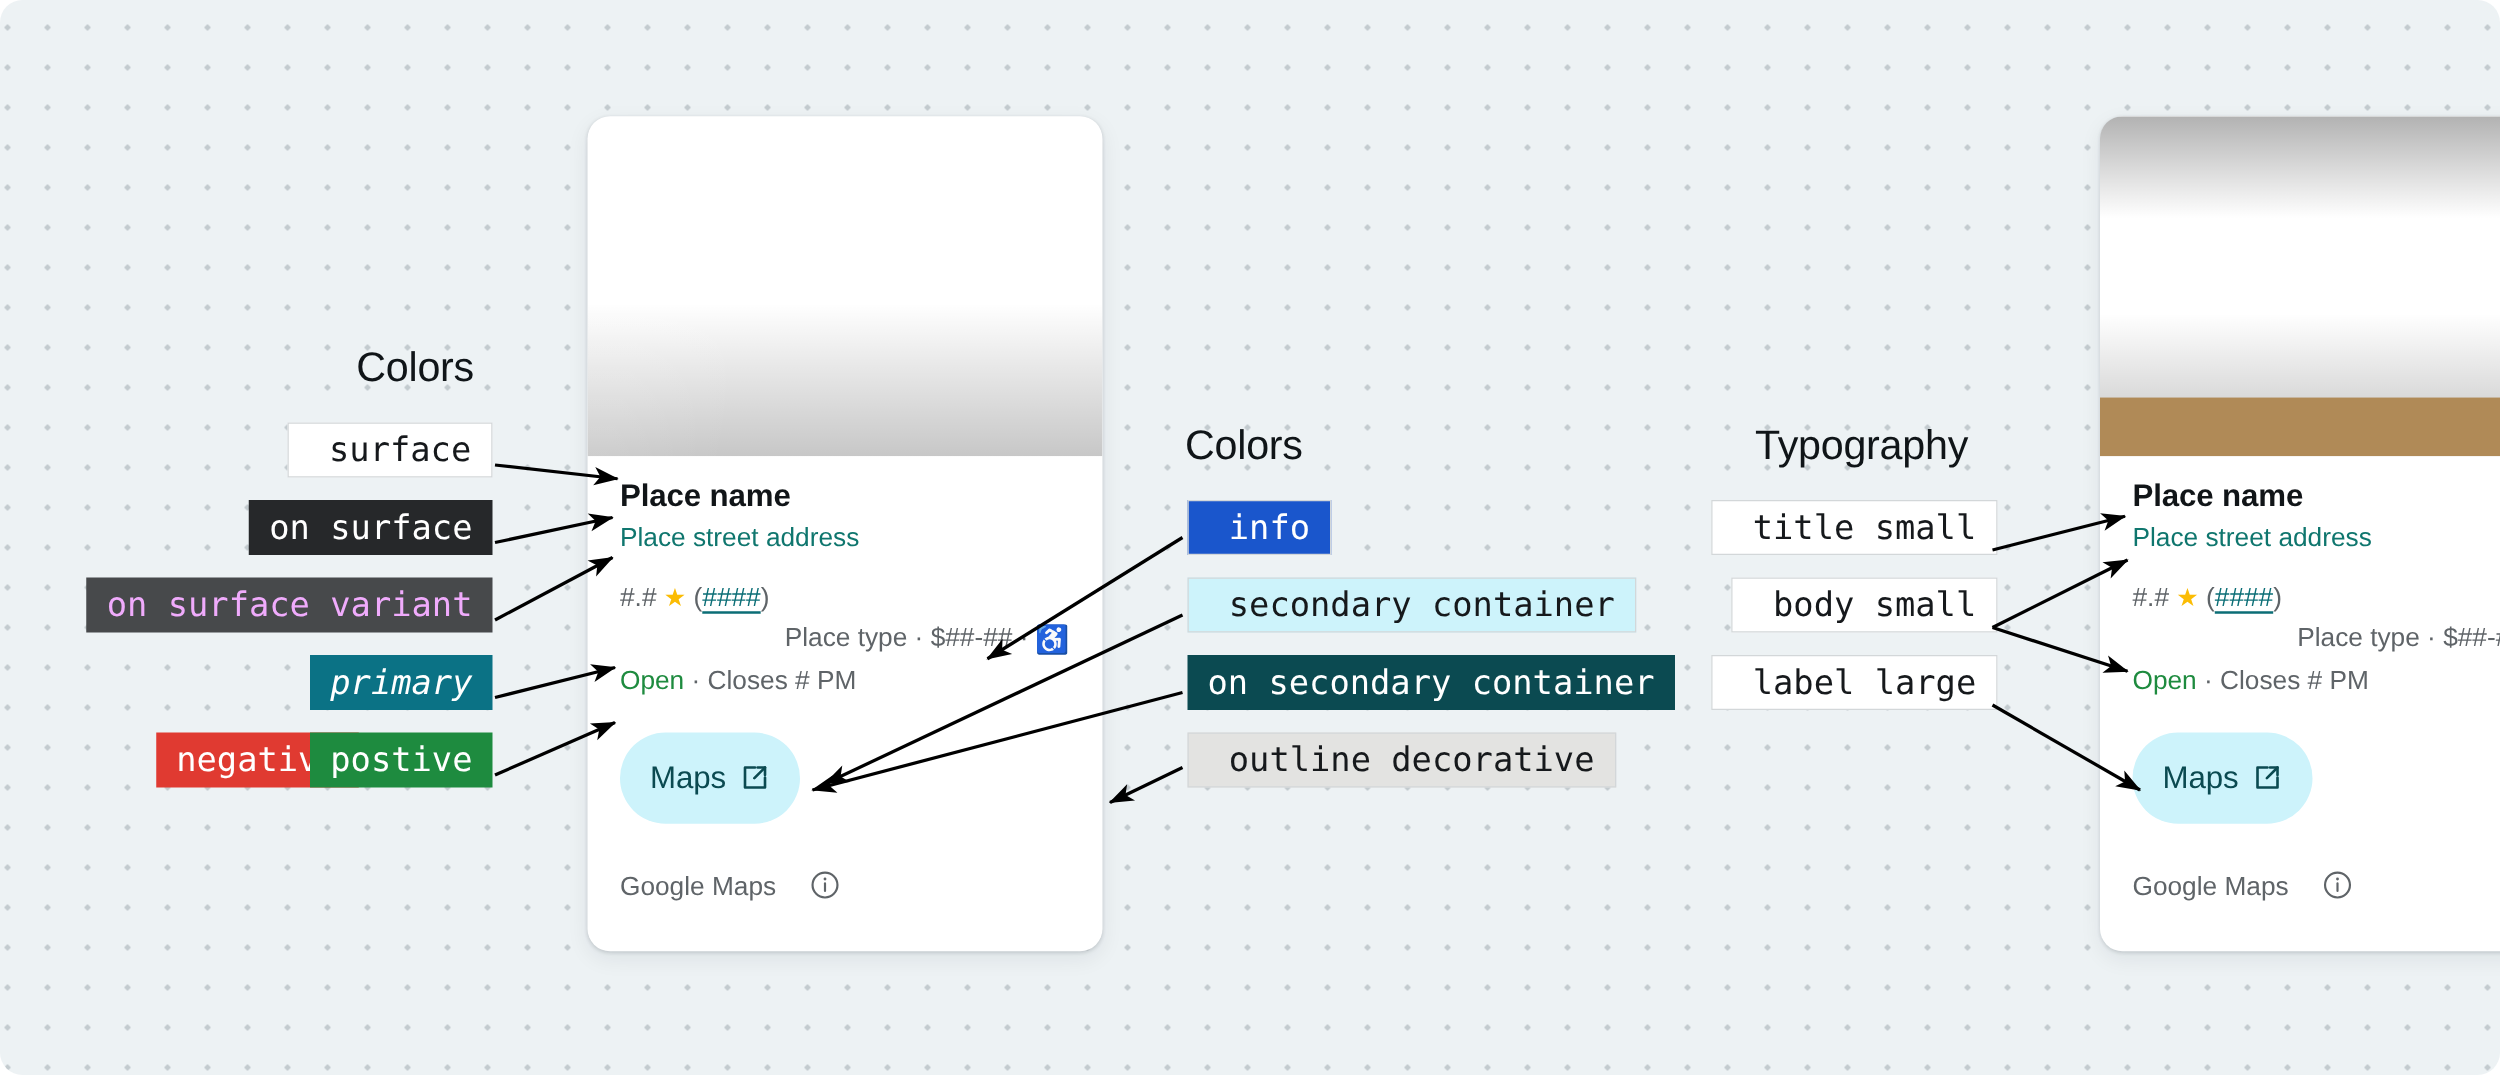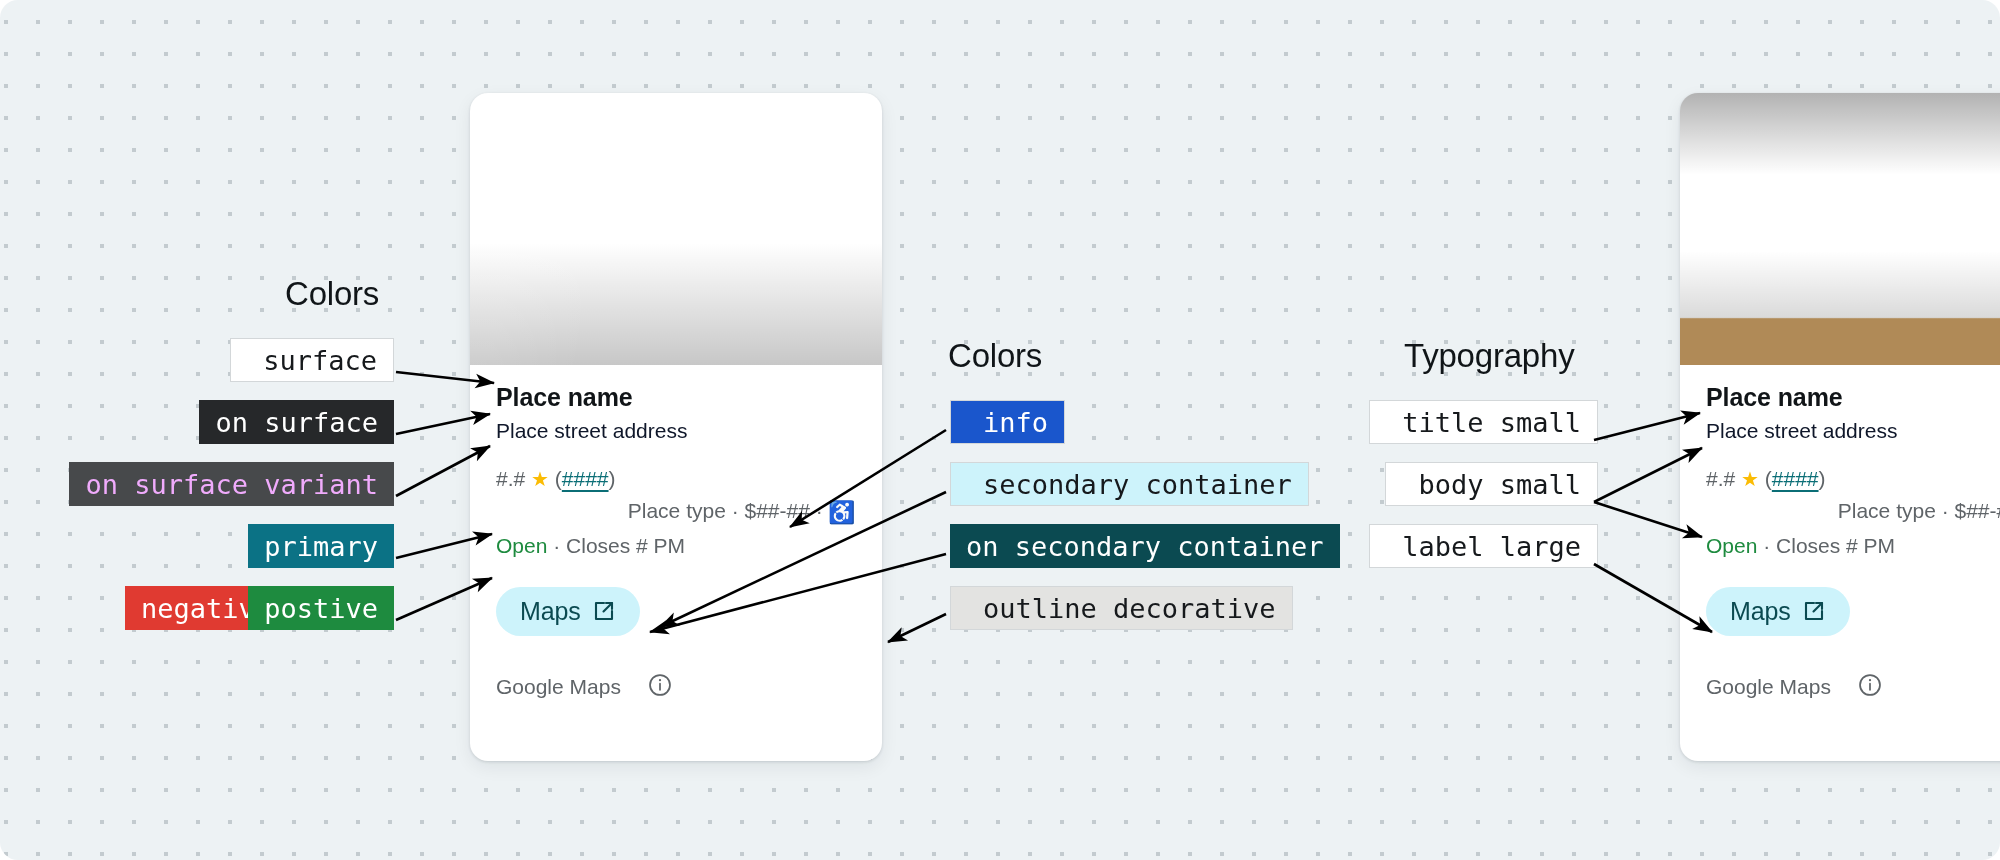--- a/index.html
+++ b/index.html
@@ -63,21 +63,21 @@
     padding: 0 16px;
     height: 44px;
     z-index: 20;
   }
   .chip.bordered { border: 1.5px solid #d3d7d9; padding-left: 32px; }
 
   
   #chip-surface             { right: 1606px; top: 338px; background:#ffffff; color:#16191c; }
   #chip-on-surface          { right: 1606px; top: 400px; background:#26282a; color:#ffffff; }
   #chip-on-surface-variant  { right: 1606px; top: 462px; background:#47494b; color:#f0abfc; }
-  #chip-primary             { right: 1606px; top: 524px; background:#0b7285; color:#ffffff; }
+  #chip-primary             { right: 1606px; top: 524px; background:#0b7285; color:#ffffff;font-style:italic; }
   #chip-postive             { right: 1606px; top: 586px; background:#1e8b3f; color:#ffffff; }
   #chip-negative            { right: 1713px; top: 586px; background:#e03a31; color:#ffffff; }
 
   
   #chip-info                       { left: 950px; top: 400px; background:#1a56cc; color:#ffffff; }
   #chip-secondary-container        { left: 950px; top: 462px; background:#cdf3fb; color:#16191c; }
   #chip-on-secondary-container     { left: 950px; top: 524px; background:#0b4a51; color:#ffffff; }
   #chip-outline-decorative         { left: 950px; top: 586px; background:#e3e3e1; color:#16191c; }
 
   
@@ -145,21 +145,21 @@
   .place-name {
     font-size: 25px;
     font-weight: 700;
     color: #111518;
     letter-spacing: -0.1px;
     line-height: 1.15;
     white-space: nowrap;
   }
   .place-address {
     font-size: 21px;
-    color: #0f172a;
+    color: #0f766e;
     margin-top: 6px;
     line-height: 1.2;
     white-space: nowrap;
   }
   .place-rating {
     font-size: 21px;
     color: #5f6468;
     margin-top: 23px;
     line-height: 1.25;
     white-space: nowrap;
@@ -194,21 +194,21 @@
   .open-label { color: #1e8b3f; }
 
   .maps-button {
     display: inline-flex;
     align-items: center;
     gap: 11px;
     background: #cdf3fb;
     color: #0b4a51;
     border: none;
     border-radius: 999px;
-    padding: 12px 24px;
+    padding: 24px 24px;
     margin-top: 28px;
     font-family: "Liberation Sans", sans-serif;
     font-size: 25px;
     font-weight: 400;
     letter-spacing: -0.1px;
     cursor: pointer;
     line-height: 1;
   }
   .maps-button svg { display:block; }
 

